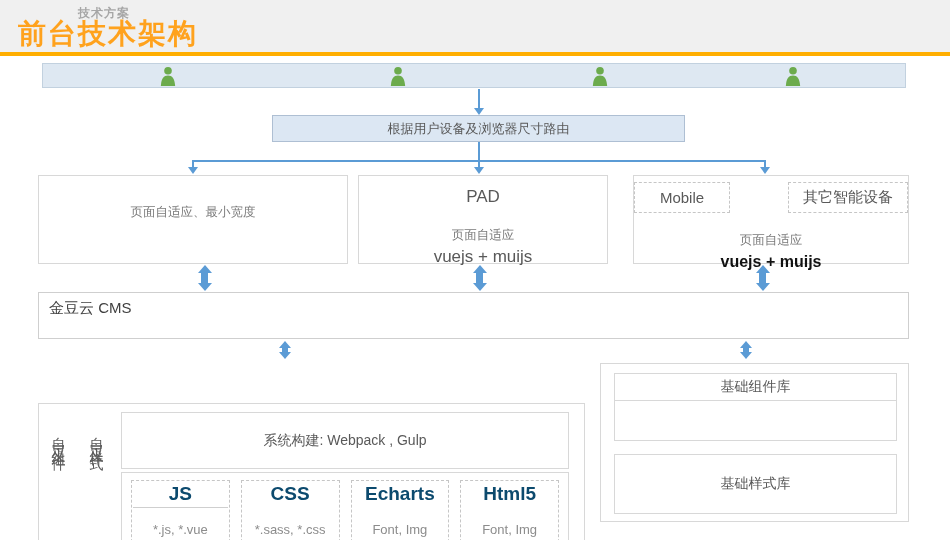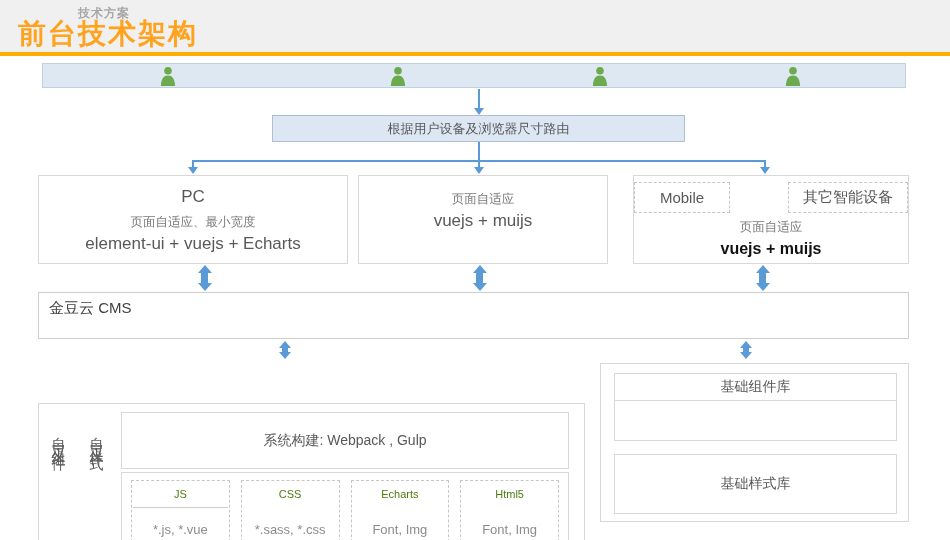--- a/index.html
+++ b/index.html
@@ -23,21 +23,21 @@
   .down-head{width:0;height:0;border-left:5px solid transparent;border-right:5px solid transparent;border-top:7px solid #5b9bd5;}
 
   
   .routing-box{left:272px;top:115px;width:413px;height:27px;background:#dce7f3;border:1px solid #aebfd3;
     box-sizing:border-box;display:flex;align-items:center;justify-content:center;
     font-size:13px;color:#595959;}
 
   
   .platform{background:#fff;border:1px solid #d8d8d8;box-sizing:border-box;text-align:center;padding-top:9px;}
   .p-name{font-size:17px;color:#595959;line-height:23px;}
-  .p-desc{font-size:12.5px;color:#7a7a7a;line-height:19px;margin-top:5px;}
+  .p-desc{font-size:12.5px;color:#7a7a7a;line-height:19px;margin-top:18px;}
   .p-stack{font-size:17px;color:#595959;line-height:24px;}
   .platform.mobile{padding-top:6px;}
   .chip-row{display:flex;justify-content:space-between;gap:26px;}
   .chip{border:1px dashed #c6c6c6;height:31px;box-sizing:border-box;display:flex;align-items:center;justify-content:center;
     font-size:15px;color:#595959;padding:0 14px;min-width:96px;}
   .p-stack.dark{color:#121212;font-weight:600;font-size:16px;}
 
   
   .varrow{position:absolute;width:15px;display:flex;flex-direction:column;align-items:center;}
   .varrow .head-up{width:0;height:0;border-left:7px solid transparent;border-right:7px solid transparent;border-bottom:8px solid #5b9bd5;}
@@ -64,21 +64,21 @@
   .build-panel{left:38px;top:360px;width:547px;height:172px;margin-top:43px;}
   .vlabel{position:absolute;top:22px;writing-mode:vertical-lr;text-orientation:upright;
     font-size:14px;color:#595959;letter-spacing:5px;line-height:14px;}
   .vlabel.col1{left:13px;}
   .vlabel.col2{left:51px;}
   .build-title-box{position:absolute;left:82px;top:8px;width:448px;height:57px;border:1px solid #d8d8d8;box-sizing:border-box;
     display:flex;align-items:center;justify-content:center;font-size:14px;color:#595959;}
   .modules-box{position:absolute;left:82px;top:68px;width:448px;height:88px;border:1px solid #d8d8d8;box-sizing:border-box;
     display:flex;gap:11px;padding:7px 9px;}
   .module{flex:1;border:1px dashed #c6c6c6;box-sizing:border-box;display:flex;flex-direction:column;text-align:center;}
-  .module-name{font-size:11px;font-weight:normal;color:#4d7c0f;line-height:26px;height:26px;margin:0 1px;}
+  .module-name{font-size:19px;font-weight:bold;color:#0c4a6e;line-height:26px;height:26px;margin:0 1px;}
   .module.has-divider .module-name{border-bottom:1px solid #cfcfcf;}
   .module-items{flex:1;display:flex;align-items:center;justify-content:center;font-size:13px;color:#8c8c8c;}
 
   
   .libs-panel{left:600px;top:363px;width:309px;height:159px;}
   .lib-box1{position:absolute;left:13px;top:9px;width:283px;height:68px;border:1px solid #d8d8d8;box-sizing:border-box;
     display:flex;flex-direction:column;gap:39px;}
   .lib-title-row{height:38px;border-bottom:1px solid #d8d8d8;display:flex;align-items:center;justify-content:center;
     font-size:14px;color:#595959;}
   .lib-empty-row{flex:1;}
@@ -121,26 +121,25 @@
 
   <div class="abs cline" style="left:478px;top:142px;width:2px;height:26px;"></div>
   <div class="abs cline" style="left:192px;top:160px;width:574px;height:2px;"></div>
   <div class="abs cline" style="left:192px;top:160px;width:2px;height:8px;"></div>
   <div class="abs cline" style="left:764px;top:160px;width:2px;height:8px;"></div>
   <div class="abs down-head" style="left:188px;top:167px;"></div>
   <div class="abs down-head" style="left:474px;top:167px;"></div>
   <div class="abs down-head" style="left:760px;top:167px;"></div>
 
   <div class="abs platform" style="left:38px;top:175px;width:310px;height:89px;">
-    <div class="p-name">PC</div>
     <div class="p-desc">页面自适应、最小宽度</div>
-    <div class="p-stack">element-ui + vuejs + Echarts</div>
   </div>
 
   <div class="abs platform" style="left:358px;top:175px;width:250px;height:89px;">
+    <div class="p-name">PAD</div>
     <div class="p-desc">页面自适应</div>
     <div class="p-stack">vuejs + muijs</div>
   </div>
 
   <div class="abs platform mobile" style="left:633px;top:175px;width:276px;height:89px;">
     <div class="chip-row">
       <div class="chip">Mobile</div>
       <div class="chip">其它智能设备</div>
     </div>
     <div class="p-desc">页面自适应</div>

